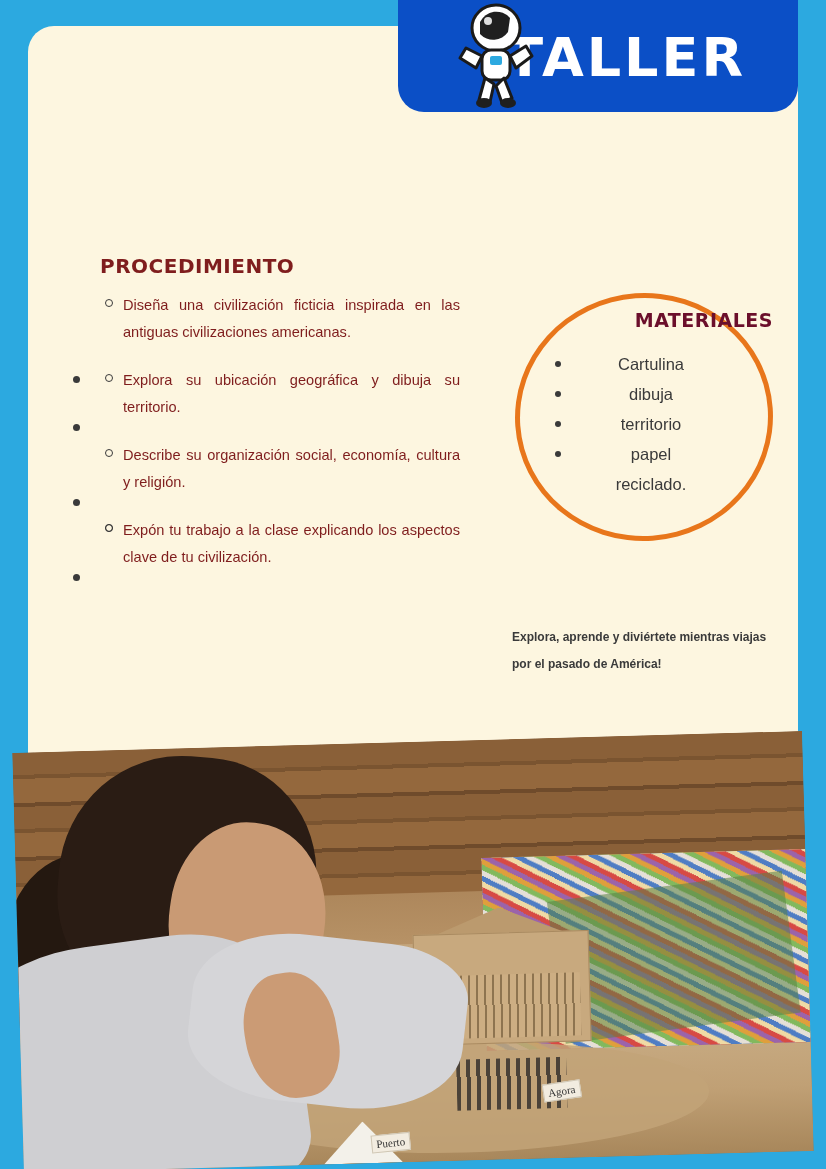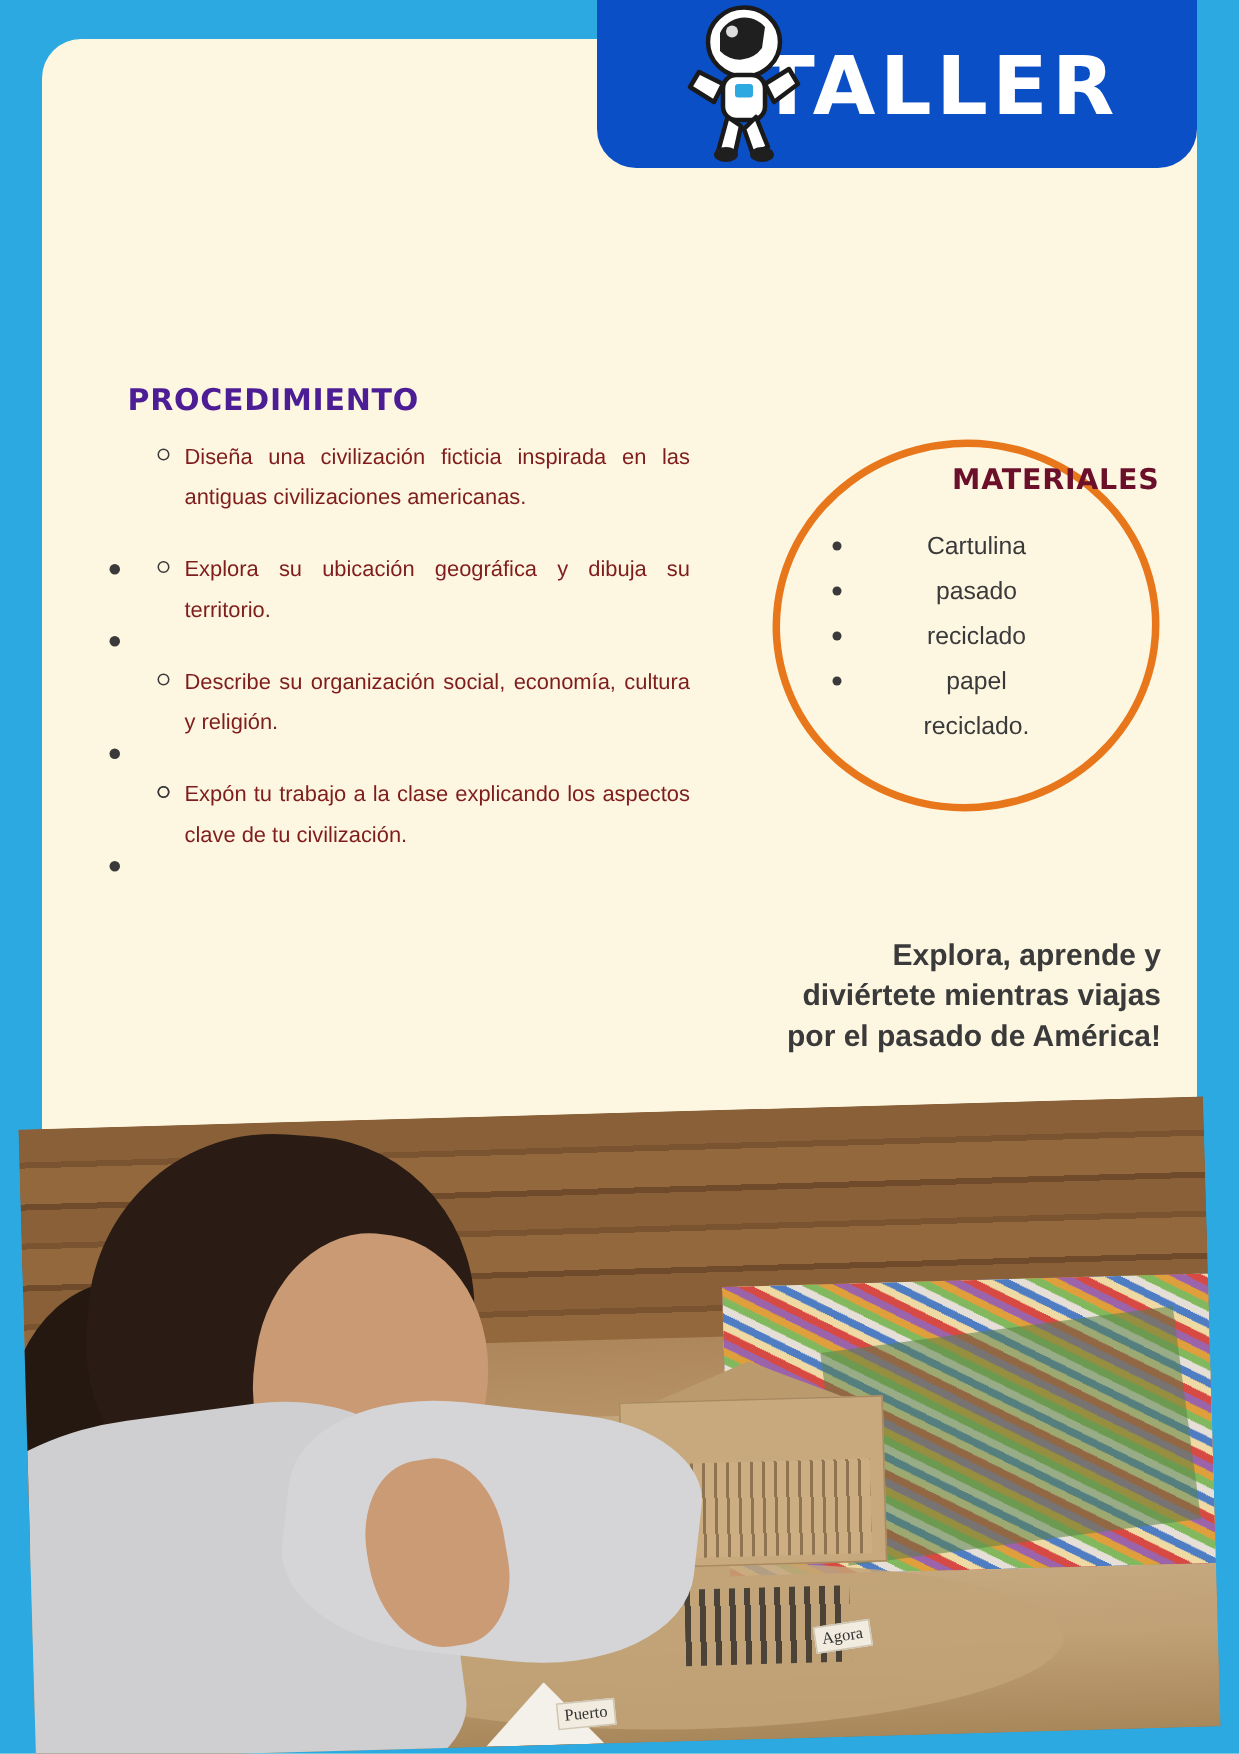--- a/index.html
+++ b/index.html
@@ -66,25 +66,25 @@
     width: 826px;
     text-align: center;
     font-size: 27px;
     font-weight: bold;
     color: #2E9BD8;
     letter-spacing: 0.4px;
   }
   
   .proc-title {
     position: absolute;
-    left: 85px;
+    left: 100px;
     top: 254px;
     font-size: 20px;
     font-weight: bold;
-    color: #4c1d95;
+    color: #7f1d1d;
     font-family: "DejaVu Sans", sans-serif;
     letter-spacing: 0.5px;
   }
   .proc-list {
     position: absolute;
     left: 70px;
     top: 292px;
     width: 390px;
   }
   .proc-item {
@@ -171,22 +171,22 @@
     background: #3A3A3A;
     border-radius: 50%;
   }
 
   
   .closing {
     position: absolute;
     left: 512px;
     top: 624px;
     width: 262px;
-    text-align: right;
-    font-size: 20px;
+    text-align: left;
+    font-size: 12px;
     font-weight: bold;
     line-height: 27px;
     color: #3A3A3A;
   }
 
   
   .photo {
     position: absolute;
     left: 18px;
     top: 742px;
@@ -417,22 +417,22 @@
 
       <p>Expón tu trabajo a la clase explicando los aspectos clave de tu civilización.</p>
     </div>
   </div>
 
   <div class="materials">
     <div class="ring"></div>
     <div class="mat-title">MATERIALES</div>
     <ul class="mat-list">
       <li><span class="dot"></span><span>Cartulina</span></li>
-      <li><span class="dot"></span><span>pasado</span></li>
-      <li><span class="dot"></span><span>reciclado</span></li>
+      <li><span class="dot"></span><span>dibuja</span></li>
+      <li><span class="dot"></span><span>territorio</span></li>
       <li><span class="dot"></span><span>papel</span></li>
       <li class="last"><span>reciclado.</span></li>
     </ul>
   </div>
 
   <div class="closing">Explora, aprende y diviértete mientras viajas por el pasado de América!</div>
 
   <div class="photo">
     <div class="inner">
       <div class="wood"></div>

